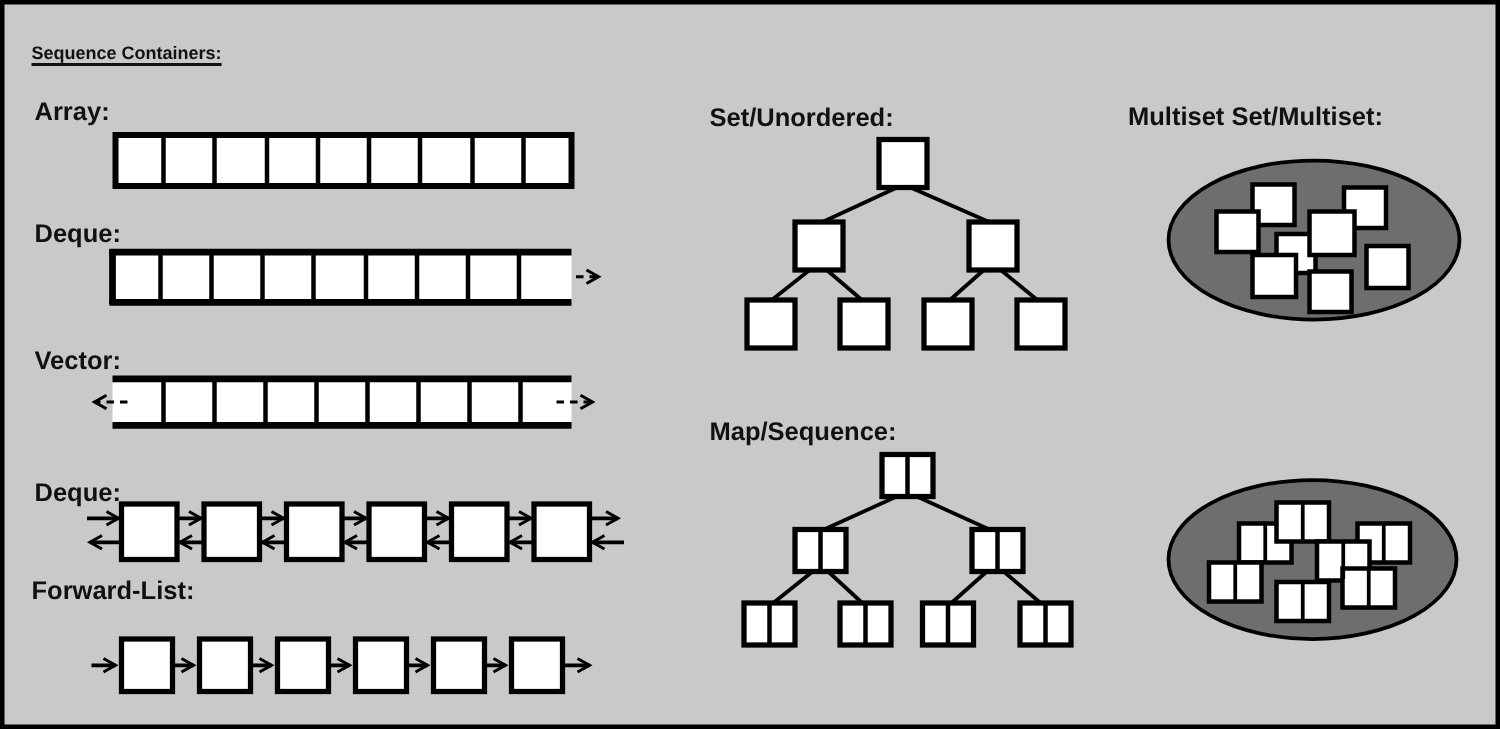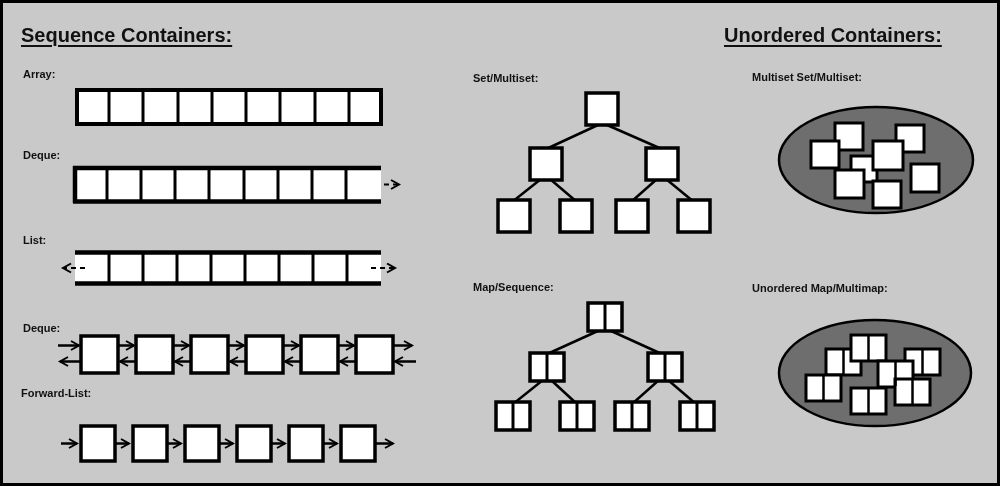--- a/index.html
+++ b/index.html
@@ -3,25 +3,25 @@
 <meta charset="utf-8">
 <style>
   html,body{margin:0;padding:0;background:#888;}
   .stage{
     position:relative;width:1000px;height:486px;
     background:#c9c9c9;border:3px solid #000;box-sizing:border-box;
     font-family:"Liberation Sans",sans-serif;overflow:hidden;
   }
   .stage svg{position:absolute;left:0;top:0;}
   .lbl{
-    position:absolute;color:#111;font-weight:bold;font-size:11px;
+    position:absolute;color:#111;font-weight:bold;font-size:17px;
     white-space:nowrap;line-height:17px;letter-spacing:0;
   }
   .heading{
-    font-size:20px;text-decoration:underline;
+    font-size:12px;text-decoration:underline;
     text-decoration-thickness:2px;text-underline-offset:3px;text-align:right;
   }
 </style>
 </head>
 <body>
 
 <div class="stage">
 
   <svg width="1000" height="486" viewBox="0 0 1000 486">
     <defs>
@@ -209,24 +209,22 @@
         <line x1="820.5" y1="373" x2="820.5" y2="397"></line>
         <line x1="909.5" y1="377" x2="909.5" y2="401"></line>
         <line x1="865.5" y1="386" x2="865.5" y2="410"></line>
       </g>
     </g>
   </svg>
 
   <div class="lbl heading" style="left:18px;top:24px">Sequence Containers:</div>
   <div class="lbl" style="left:20px;top:63px">Array:</div>
   <div class="lbl" style="left:20px;top:144px">Deque:</div>
-  <div class="lbl" style="left:20px;top:229px">List:</div>
+  <div class="lbl" style="left:20px;top:229px">Vector:</div>
   <div class="lbl" style="left:20px;top:317px">Deque:</div>
   <div class="lbl" style="left:18px;top:382px">Forward-List:</div>
 
-  <div class="lbl" style="left:470px;top:67px">Set/Multiset:</div>
+  <div class="lbl" style="left:470px;top:67px">Set/Unordered:</div>
   <div class="lbl" style="left:470px;top:276px">Map/Sequence:</div>
 
-  <div class="lbl heading" style="left:721px;top:24px">Unordered Containers:</div>
   <div class="lbl" style="left:749px;top:66px">Multiset Set/Multiset:</div>
-  <div class="lbl" style="left:749px;top:277px">Unordered Map/Multimap:</div>
 
 </div>
 
 </body></html>

